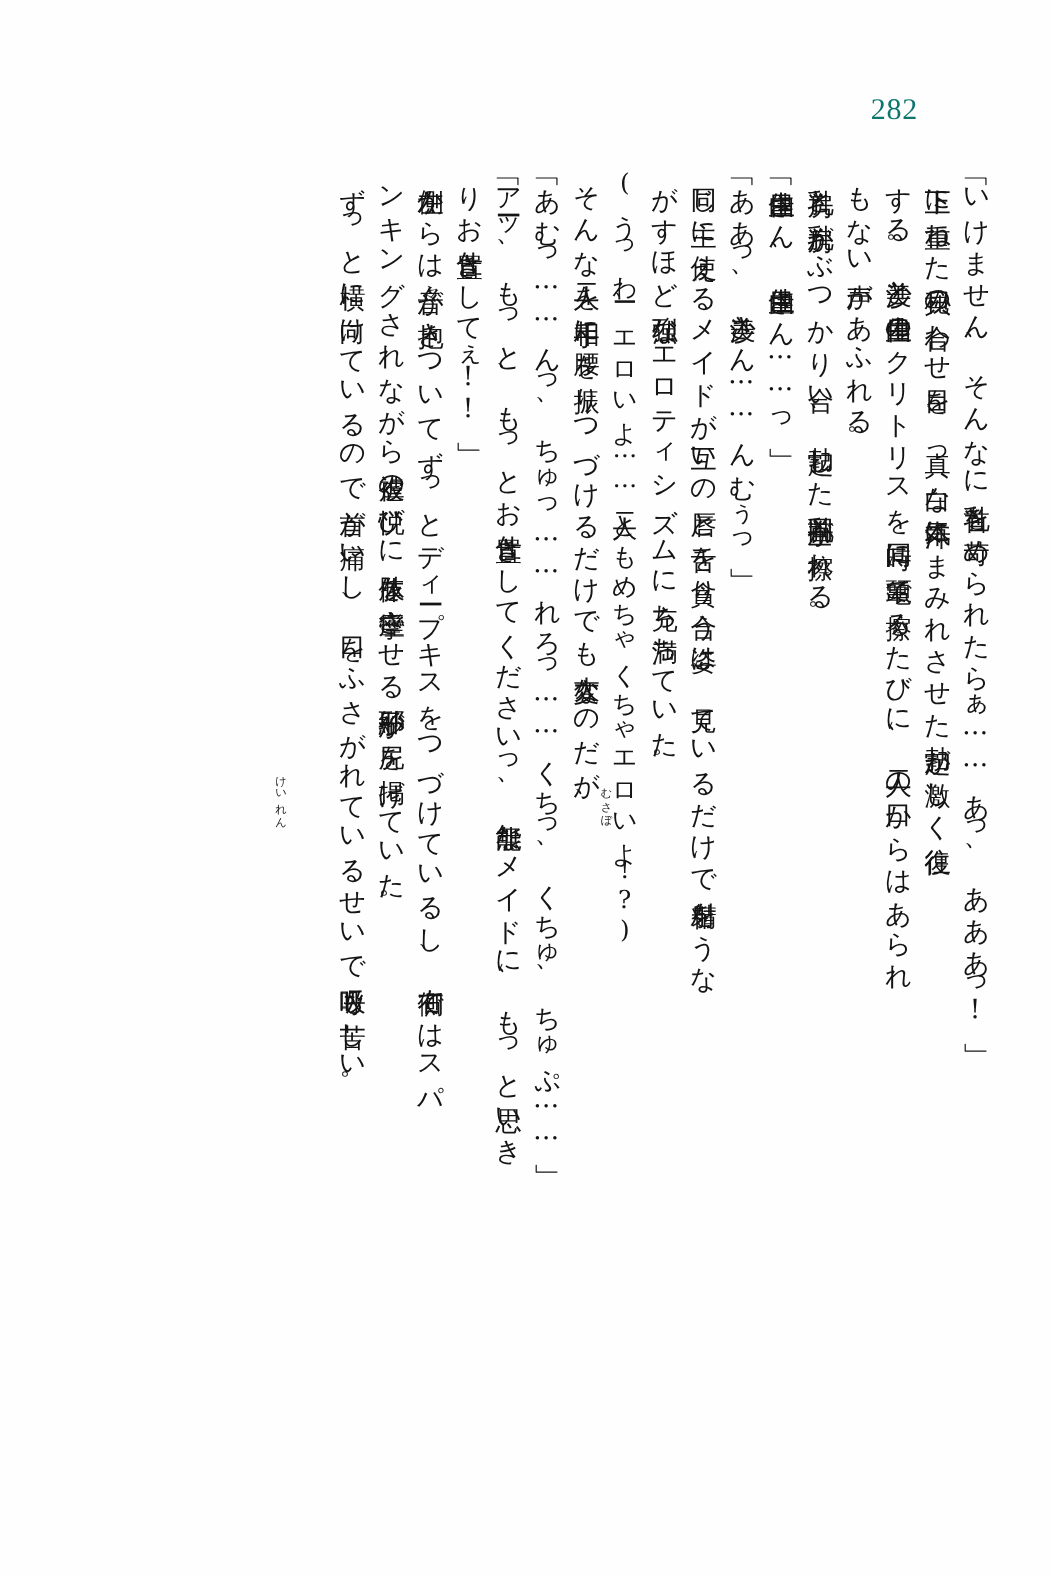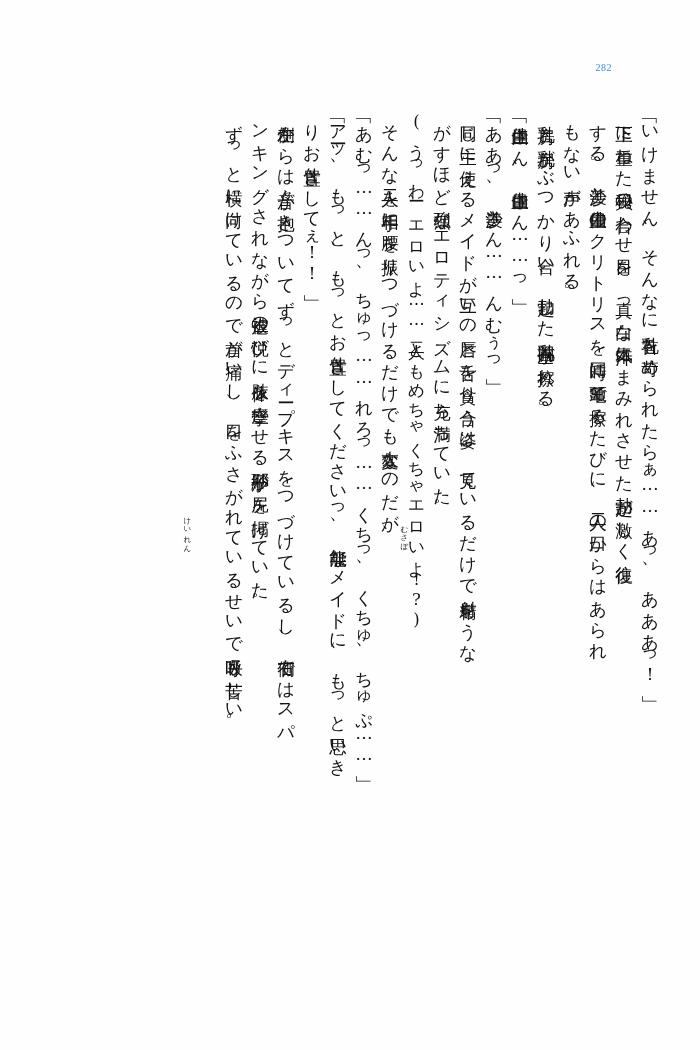--- a/index.html
+++ b/index.html
@@ -18,23 +18,23 @@
   .page {
     position: absolute;
     inset: 0;
     background: #fefefe;
   }
   
   .page-number {
     position: absolute;
     top: 62px;
     right: 88px;
-    font-size: 10px;
+    font-size: 20px;
     letter-spacing: 0.5px;
-    color: #3b82f6;
+    color: #0f766e;
     font-family: "Liberation Serif", "DejaVu Serif", serif;
   }
   
   .text-block {
     position: absolute;
     top: 112px;
     left: 150px;
     right: 42px;
     height: 862px;
     display: flex;

